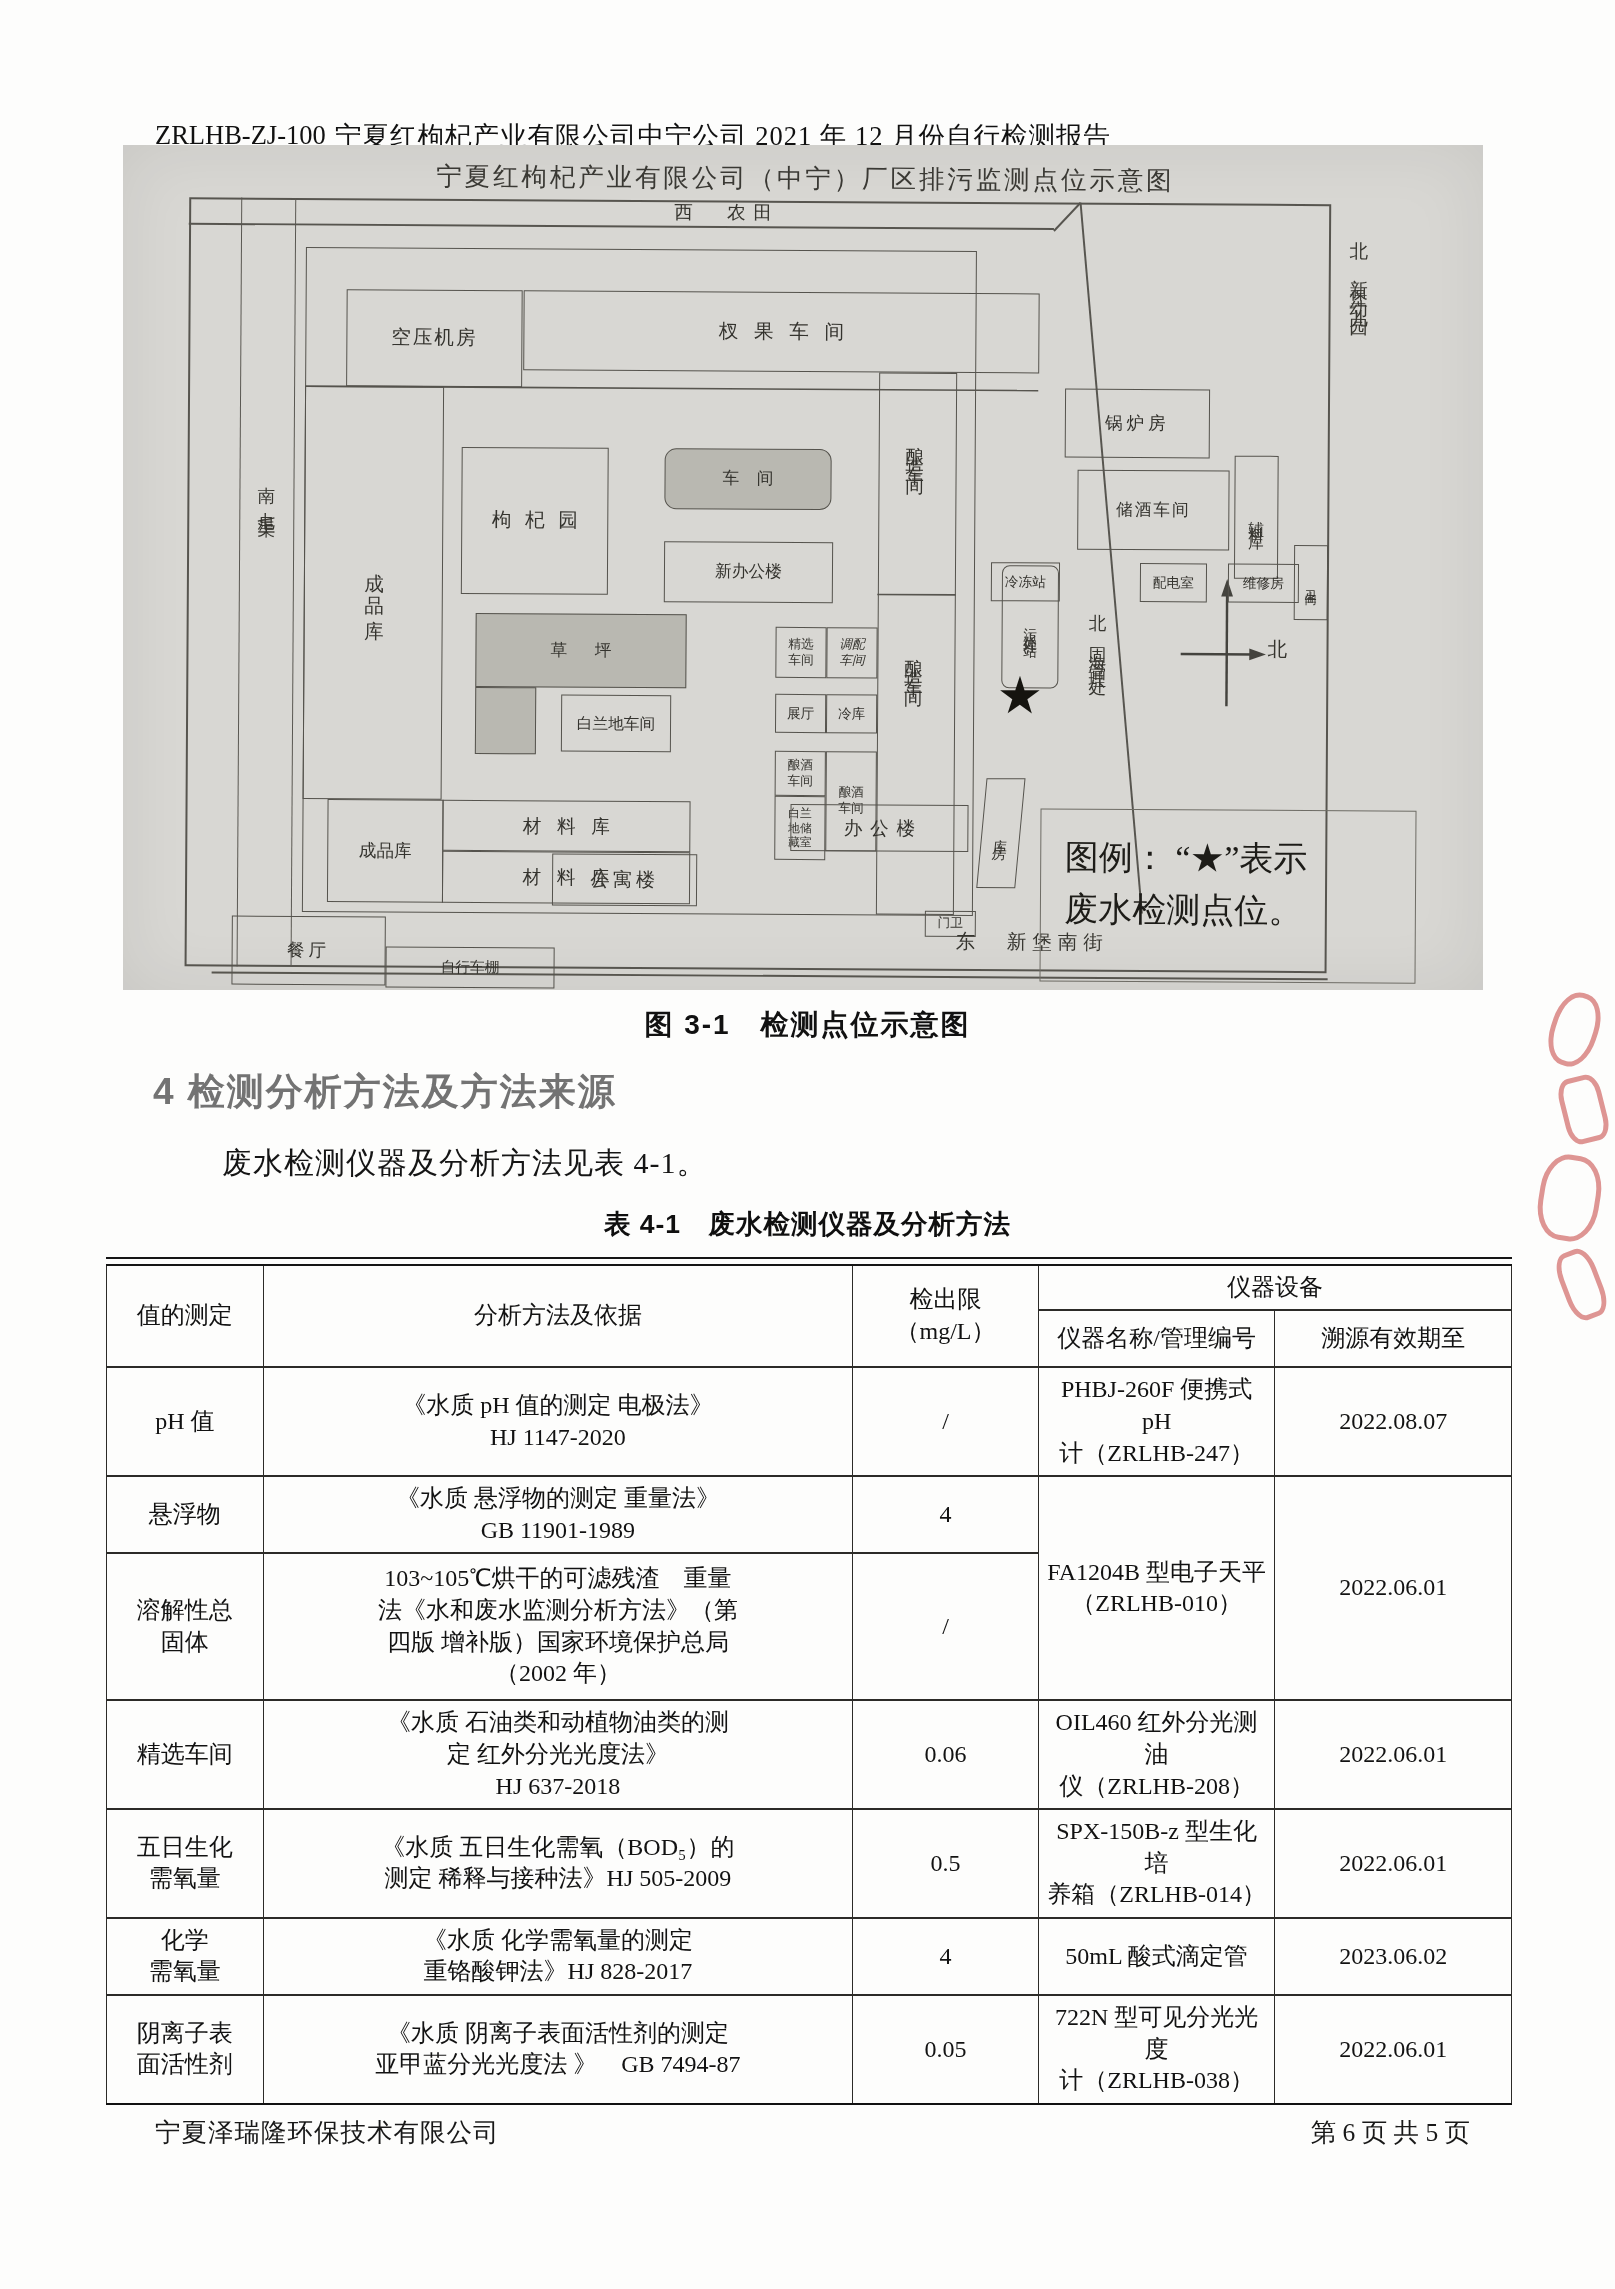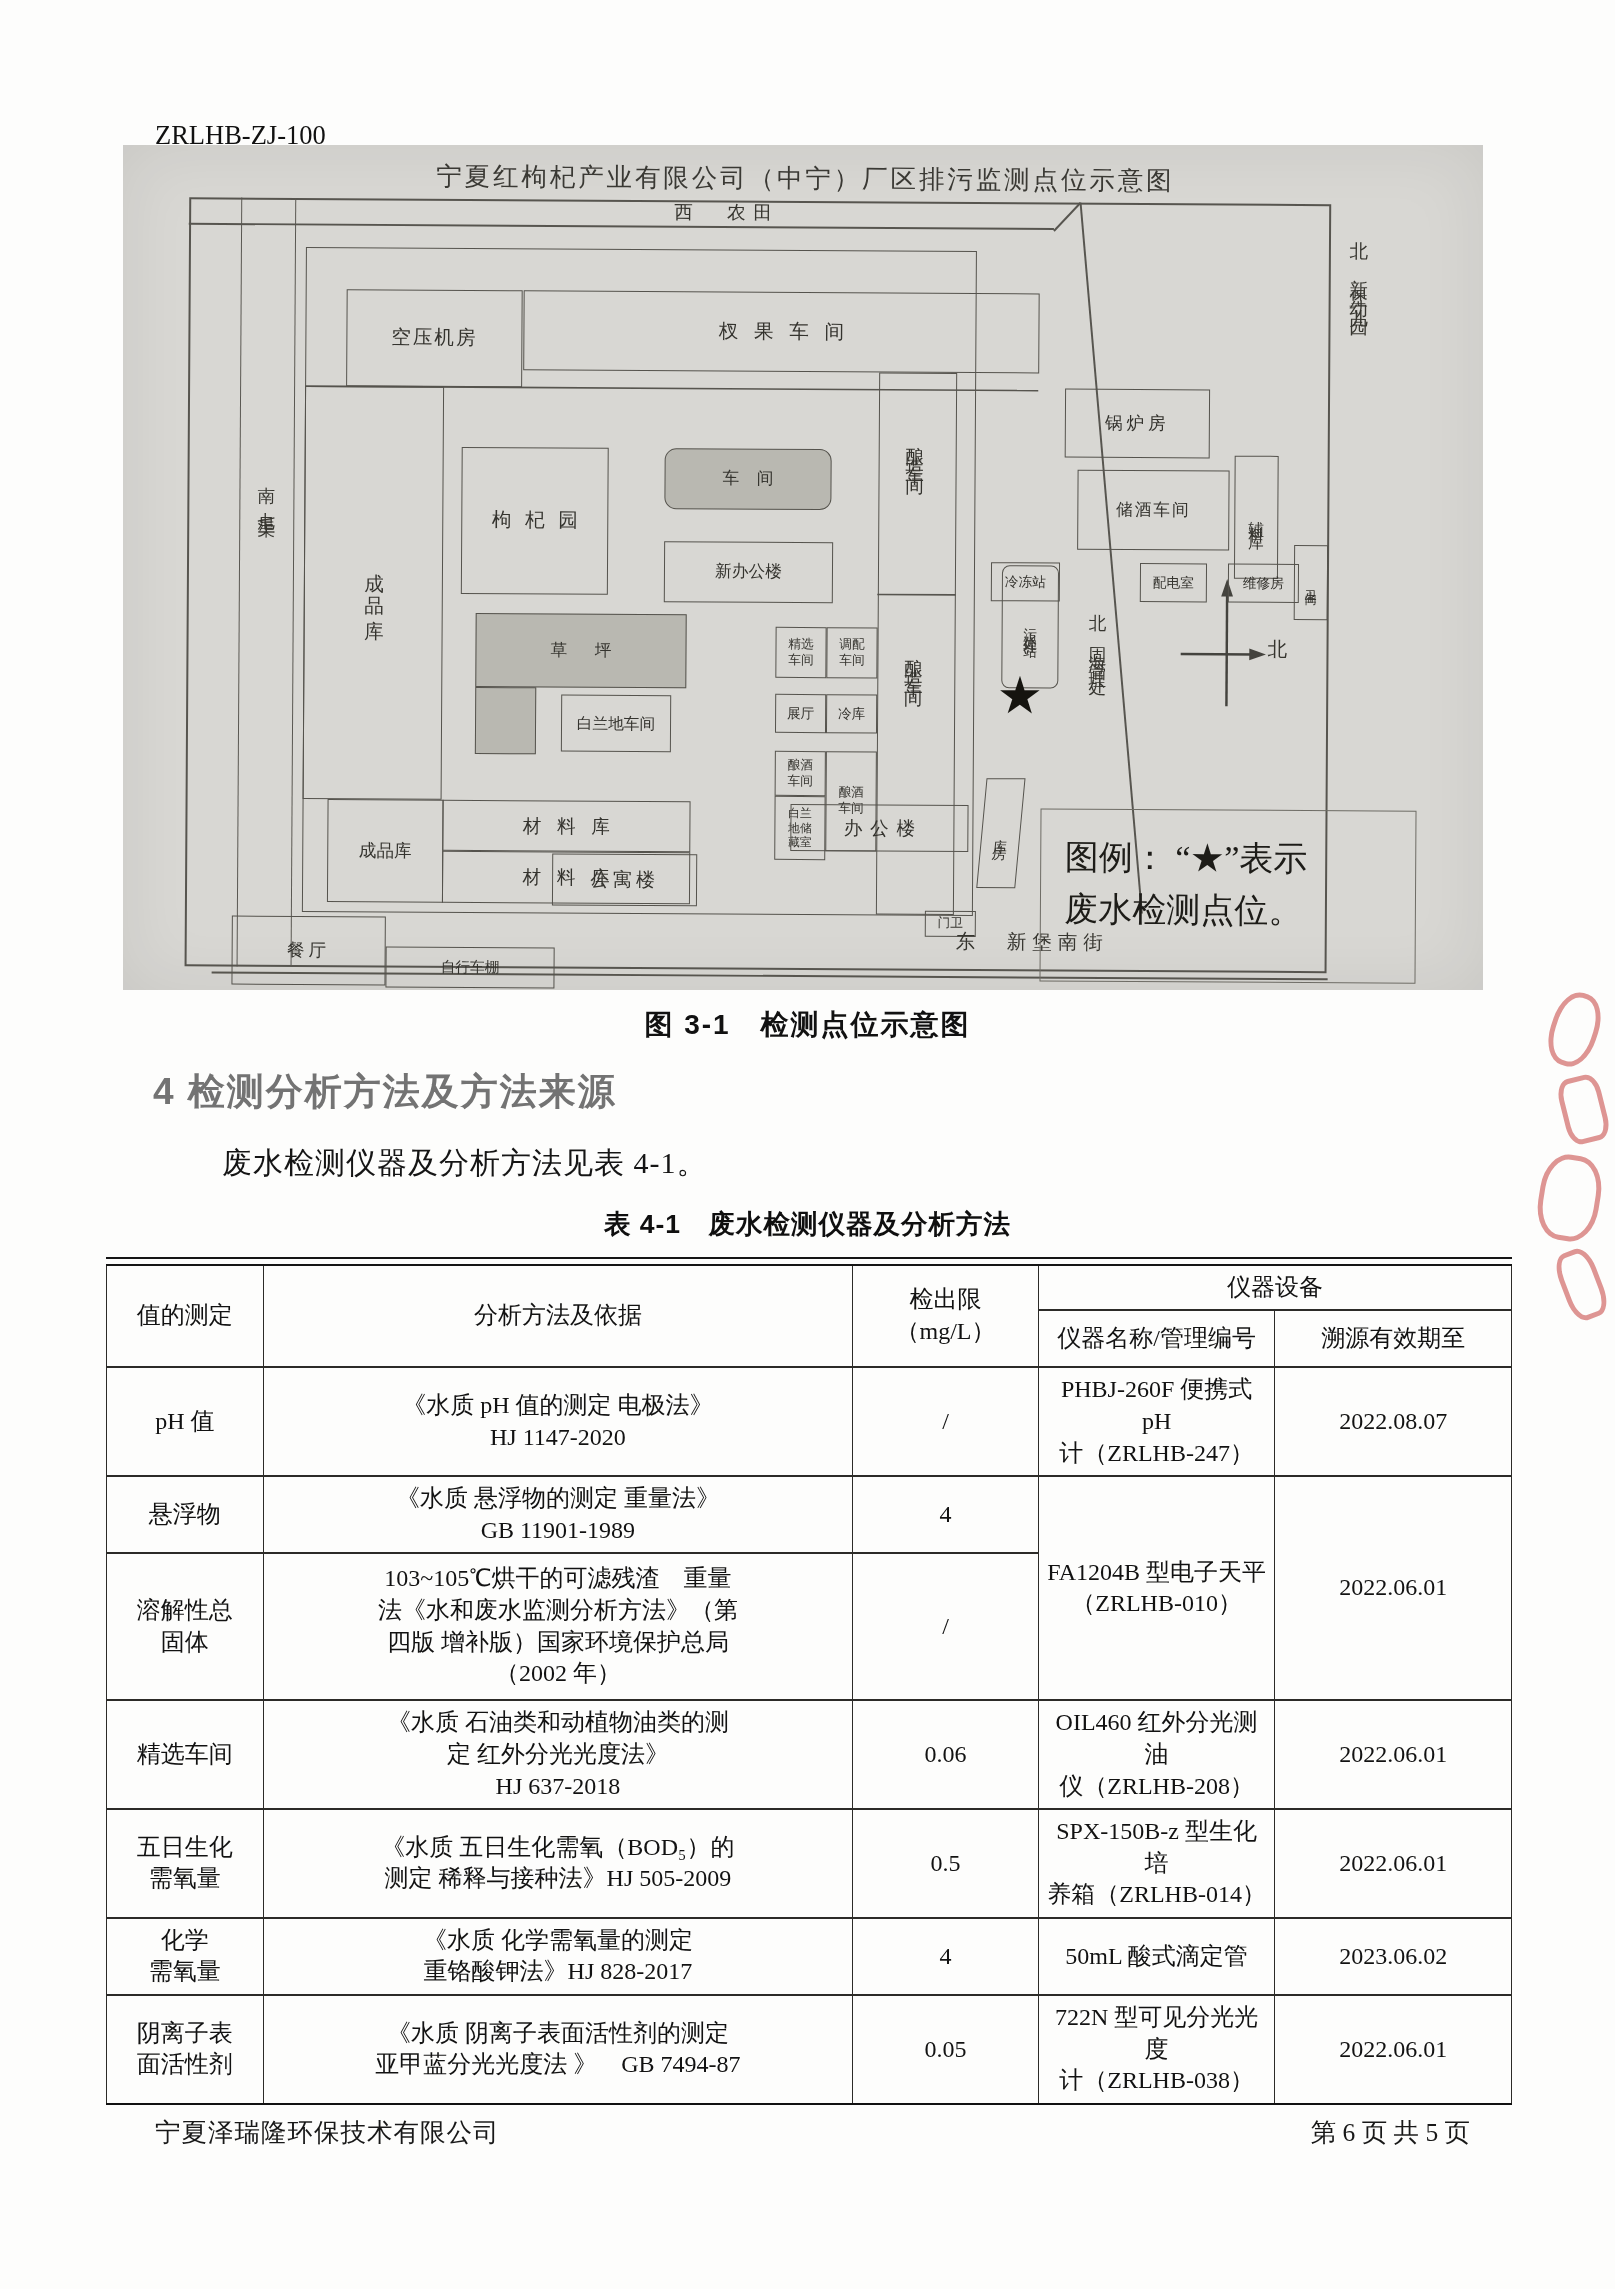--- a/index.html
+++ b/index.html
@@ -63,20 +63,21 @@
   
   .footer-left{left:155px;top:2115px;font-size:25.5px;color:#181818;letter-spacing:1px;}
   .footer-right{left:1215px;top:2115px;width:255px;text-align:right;font-size:25.5px;color:#181818;}
 </style>
 </head>
 <body>
 
 <div class="page">
 
   <div class="abs doc-code">ZRLHB-ZJ-100</div>
+  <div class="abs doc-title">宁夏红枸杞产业有限公司中宁公司 2021 年 12 月份自行检测报告</div>
   <div class="abs head-rule"></div>
 
   <div class="abs figure">
     <div class="fig-inner">
 
       <div class="abs fig-title">宁夏红枸杞产业有限公司（中宁）厂区排污监测点位示意图</div>
 
       <div class="b fence" style="left:64px;top:56px;width:1142px;height:769px;"></div>
       <div class="abs" style="left:116px;top:56px;height:769px;border-left:1.8px solid #5a5852;"></div>
       <div class="abs" style="left:170px;top:56px;height:769px;border-left:1.8px solid #5a5852;"></div>
@@ -107,21 +108,21 @@
       <div class="b gray" style="left:541px;top:304px;width:167px;height:61px;border-radius:11.8px;font-size:16.7px;letter-spacing:17.6px;padding-left:17.6px;">车间</div>
       <div class="b" style="left:541px;top:397px;width:169px;height:61px;font-size:16.7px;">新办公楼</div>
       <div class="b gray" style="left:353px;top:470px;width:211px;height:74px;font-size:16.7px;letter-spacing:27.4px;padding-left:27.4px;">草坪</div>
       <div class="b gray" style="left:353px;top:544px;width:61px;height:67px;"></div>
       <div class="b" style="left:439px;top:551px;width:110px;height:57px;font-size:15.7px;">白兰地车间</div>
       <div class="b" style="left:321px;top:657px;width:248px;height:51px;font-size:18.6px;letter-spacing:15.7px;padding-left:15.7px;">材料库</div>
       <div class="b" style="left:321px;top:708px;width:248px;height:52px;font-size:18.6px;letter-spacing:15.7px;padding-left:15.7px;">材料库</div>
       <div class="b" style="left:206px;top:657px;width:116px;height:103px;font-size:17.6px;">成品库</div>
 
       <div class="b" style="left:653px;top:482px;width:51px;height:51px;font-size:12.7px;padding:2px 8.8px;">精选车间</div>
-      <div class="b" style="left:704px;top:482px;width:51px;height:51px;font-size:12.7px;padding:2px 8.8px;">调配车间</div>
+      <div class="b" style="left:704px;top:482px;width:51px;height:51px;font-size:12.7px;padding:2px 8.8px;font-style:italic;">调配车间</div>
       <div class="b" style="left:653px;top:549px;width:51px;height:39px;font-size:13.7px;">展厅</div>
       <div class="b" style="left:704px;top:549px;width:51px;height:39px;font-size:13.7px;">冷库</div>
       <div class="b" style="left:653px;top:606px;width:51px;height:45px;font-size:12.7px;padding:2px 8.8px;">酿酒车间</div>
       <div class="b" style="left:653px;top:651px;width:51px;height:64px;font-size:11.8px;padding:2px 7.8px;">白兰地储藏室</div>
       <div class="b" style="left:704px;top:606px;width:51px;height:100px;font-size:12.7px;padding:2px 8.8px;">酿酒车间</div>
 
       <div class="b" style="left:755px;top:227px;width:78px;height:542px;"></div>
       <div class="abs vt" style="left:778px;top:286px;font-size:18.6px;letter-spacing:9.8px;color:#34332e;">酿造车间</div>
       <div class="abs vt" style="left:778px;top:498px;font-size:18.6px;letter-spacing:9.8px;color:#34332e;">酿造车间</div>
 

